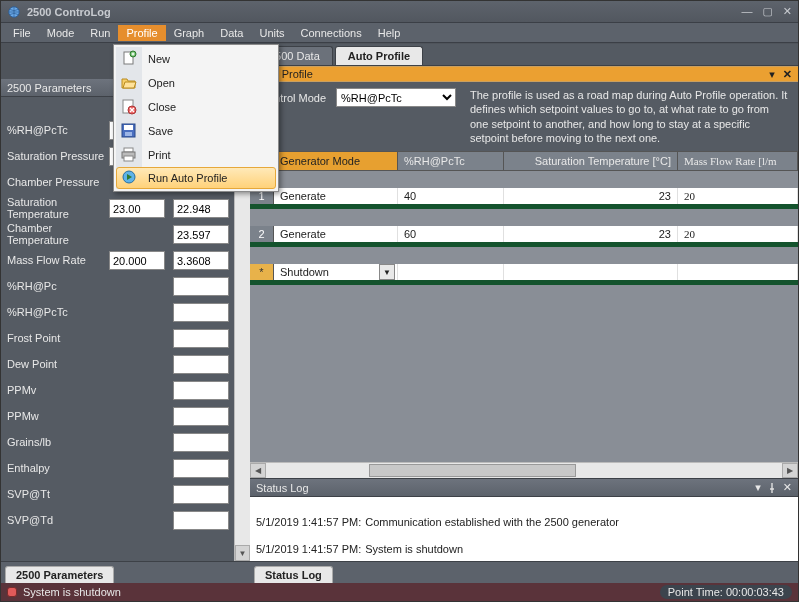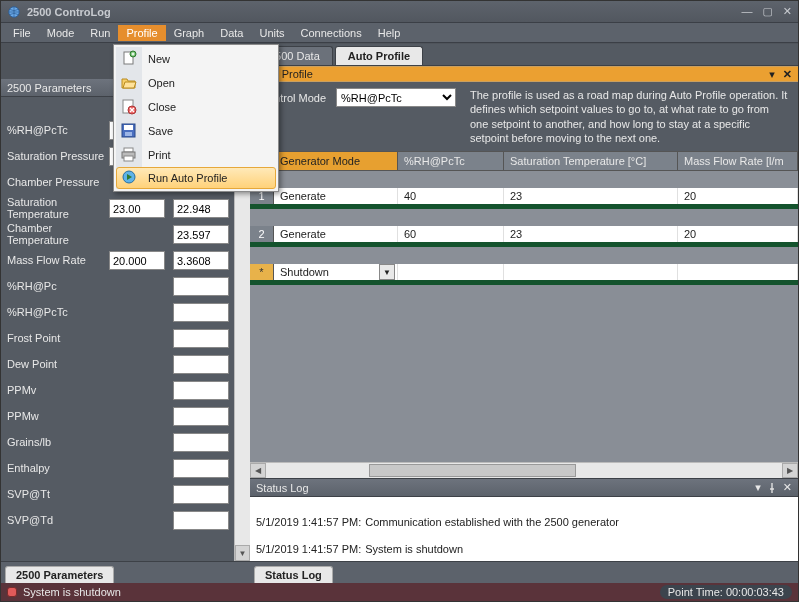--- a/index.html
+++ b/index.html
@@ -67,21 +67,21 @@
   .gridhdr .cell { padding:3px 6px; border-right:1px solid #555; }
   .gridhdr .cell.sel { background:#e7a030; color:#222; }
   .gridrow { display:flex; background:#fff; color:#222; border-bottom:5px solid #14532d;margin-top:17px; }
   .gridrow .rowh { width:24px; background:#7b828b; color:#fff; text-align:center; padding:2px 0; border-right:1px solid #555;}
   .gridrow .cell { padding:2px 6px; border-right:1px solid #e0e0e0; }
   .gridrow.newrow { background:#fff; }
   .gridrow.newrow .rowh { background:#e8b24a; color:#333; }
   .gridcombo { display:flex; align-items:center; width:100%; }
   .gridcombo .cbtn { width:16px; height:16px; border:1px solid #888; background:#e8e8e8; display:flex; align-items:center; justify-content:center; font-size:8px; margin-left:auto;}
 
-  .c-point{width:24px;} .c-gen{width:124px;} .c-rh{width:106px;} .c-sat{width:174px;} .c-flow{width:120px;}
+  .c-point{width:24px;} .c-gen{width:124px;} .c-rh{width:106px;} .c-sat{width:174px;text-align:right;} .c-flow{width:120px;font-family:Liberation Serif, serif;}
 
   .gridfill { flex:1; background:#898e96; position:relative; }
   .hscroll { height:16px; background:#e8e8e8; display:flex; border-top:1px solid #bbb; }
   .hscroll .btn { width:16px; background:#d4d4d4; border:1px solid #aaa; display:flex;align-items:center;justify-content:center;font-size:8px;color:#555;}
   .hscroll .track{flex:1; position:relative;}
   .hscroll .thumb{position:absolute;left:20%;width:40%;top:1px;bottom:1px;background:#c8c8c8;border:1px solid #999;}
 
   
   .statuslog { display:flex; flex-direction:column; border-top:1px solid #3d4147; }
   .slbody { background:#fff; color:#222; padding:4px 6px; height:64px; overflow:hidden; }

